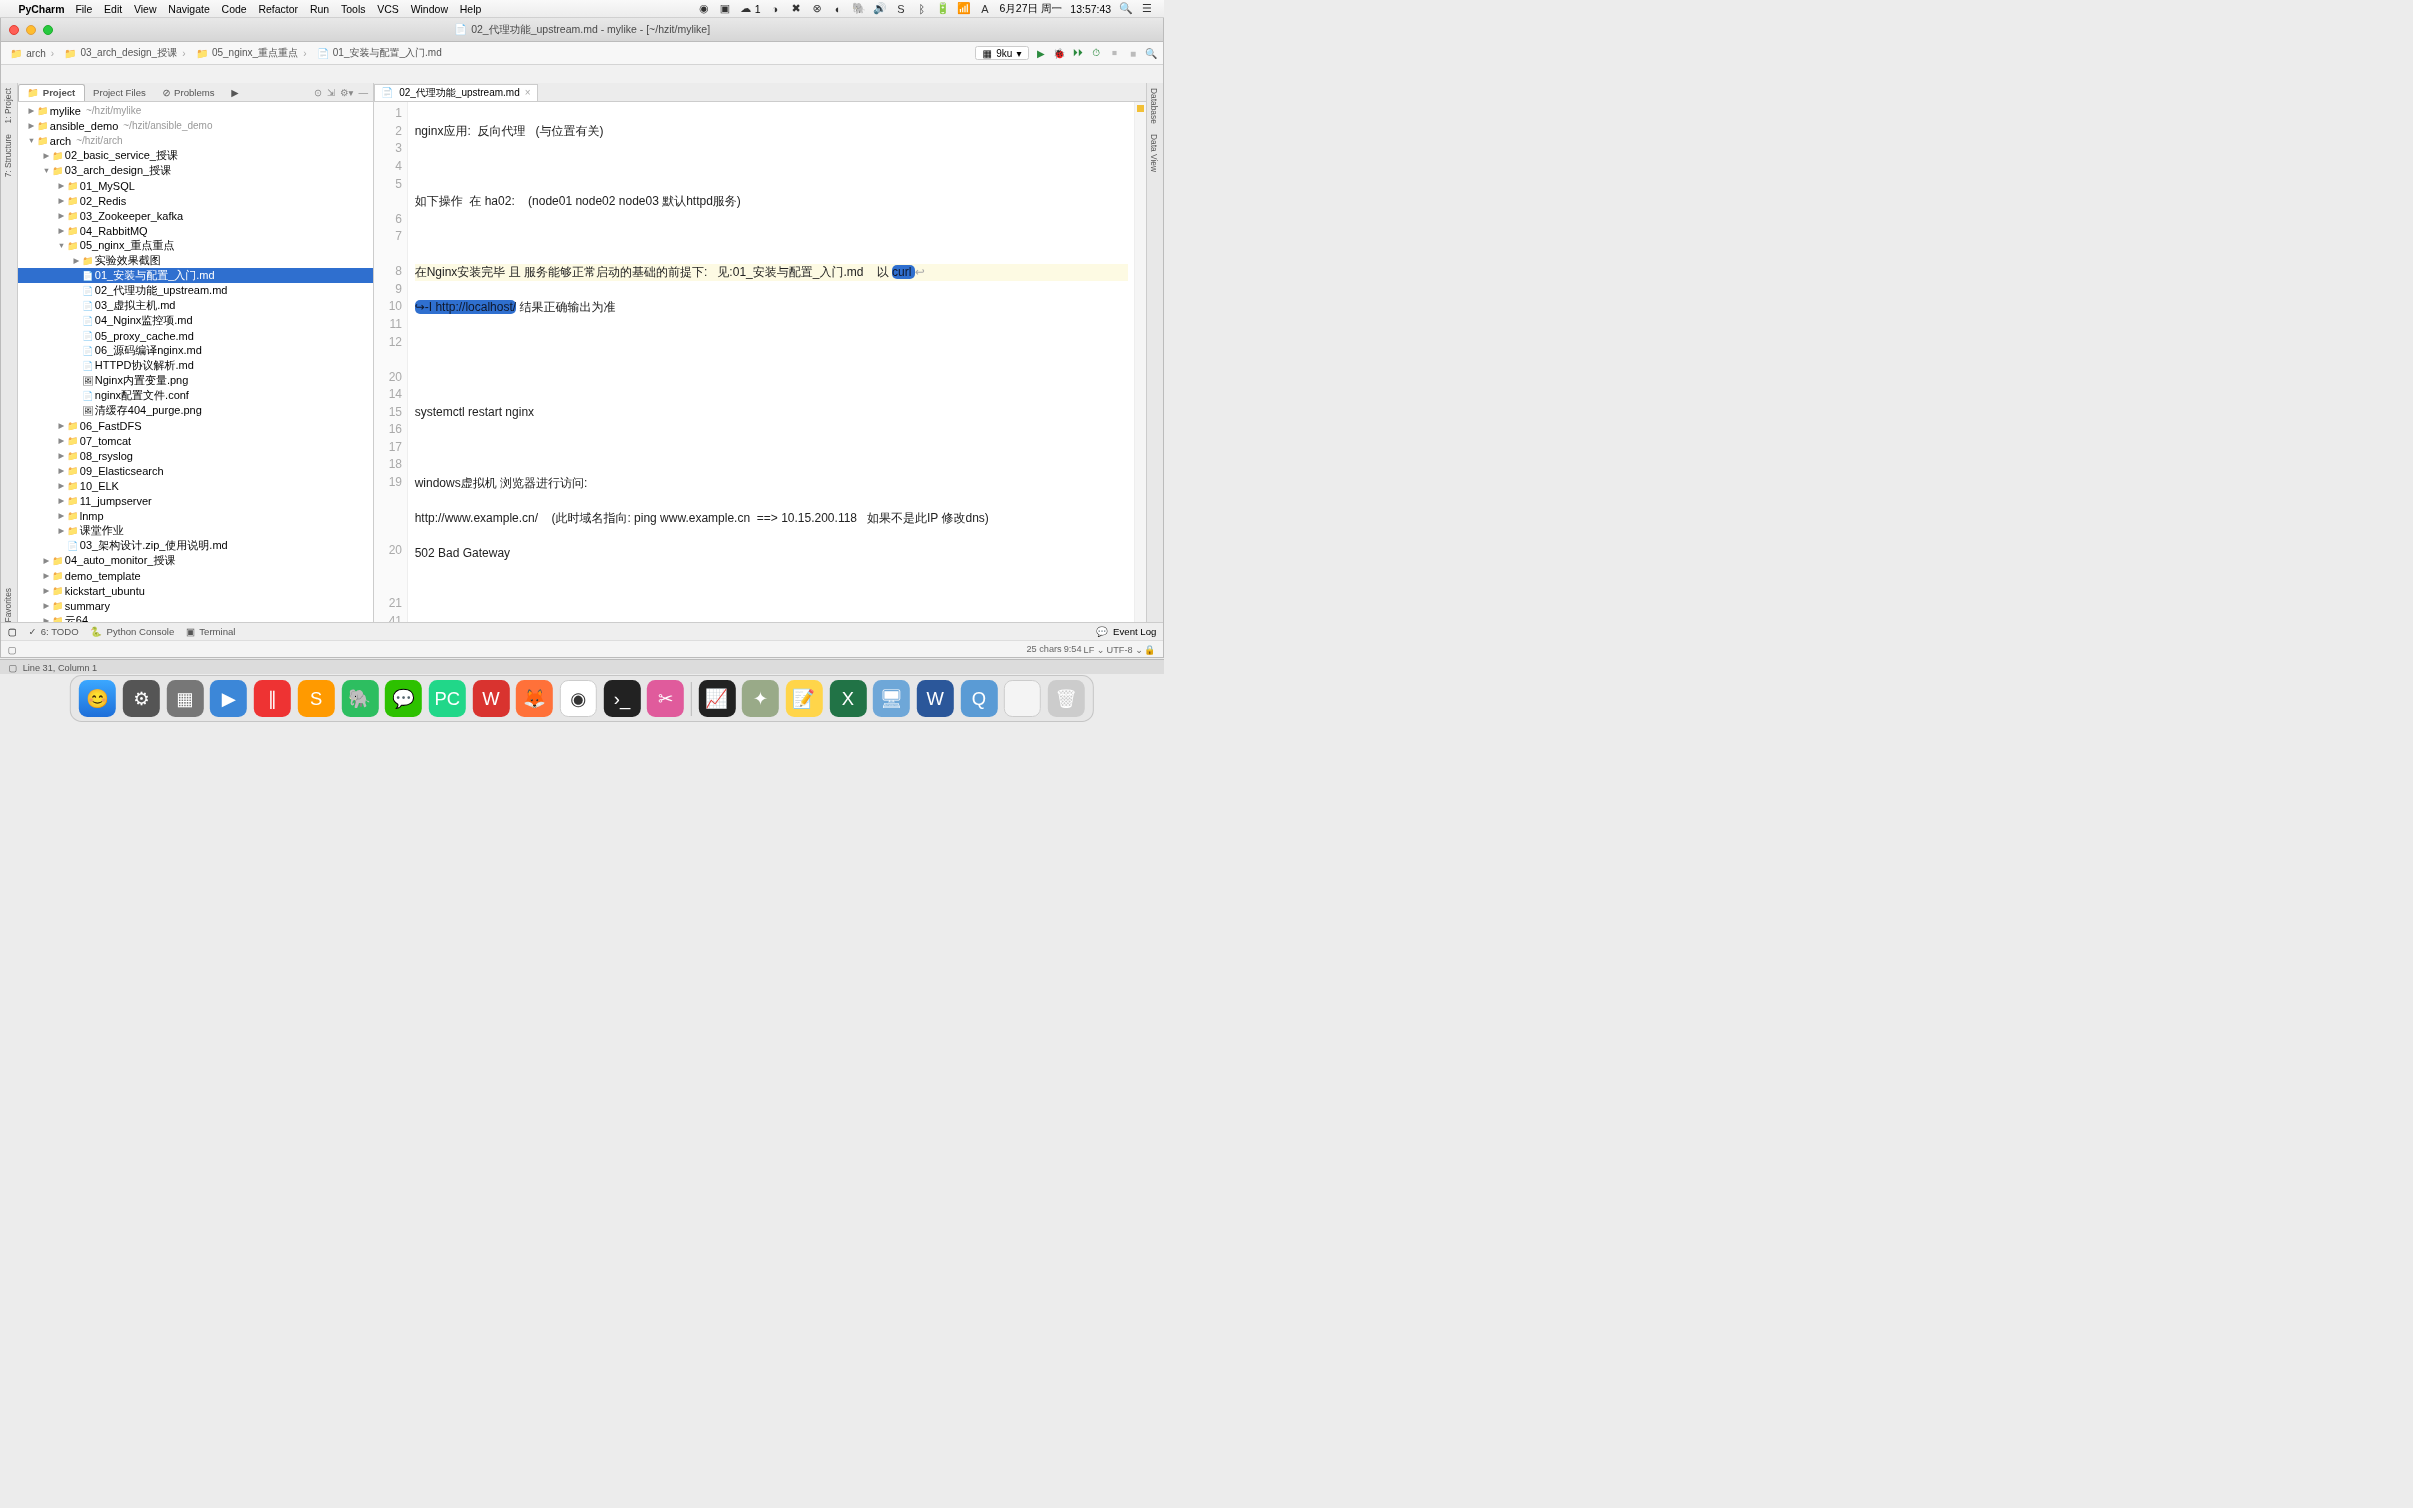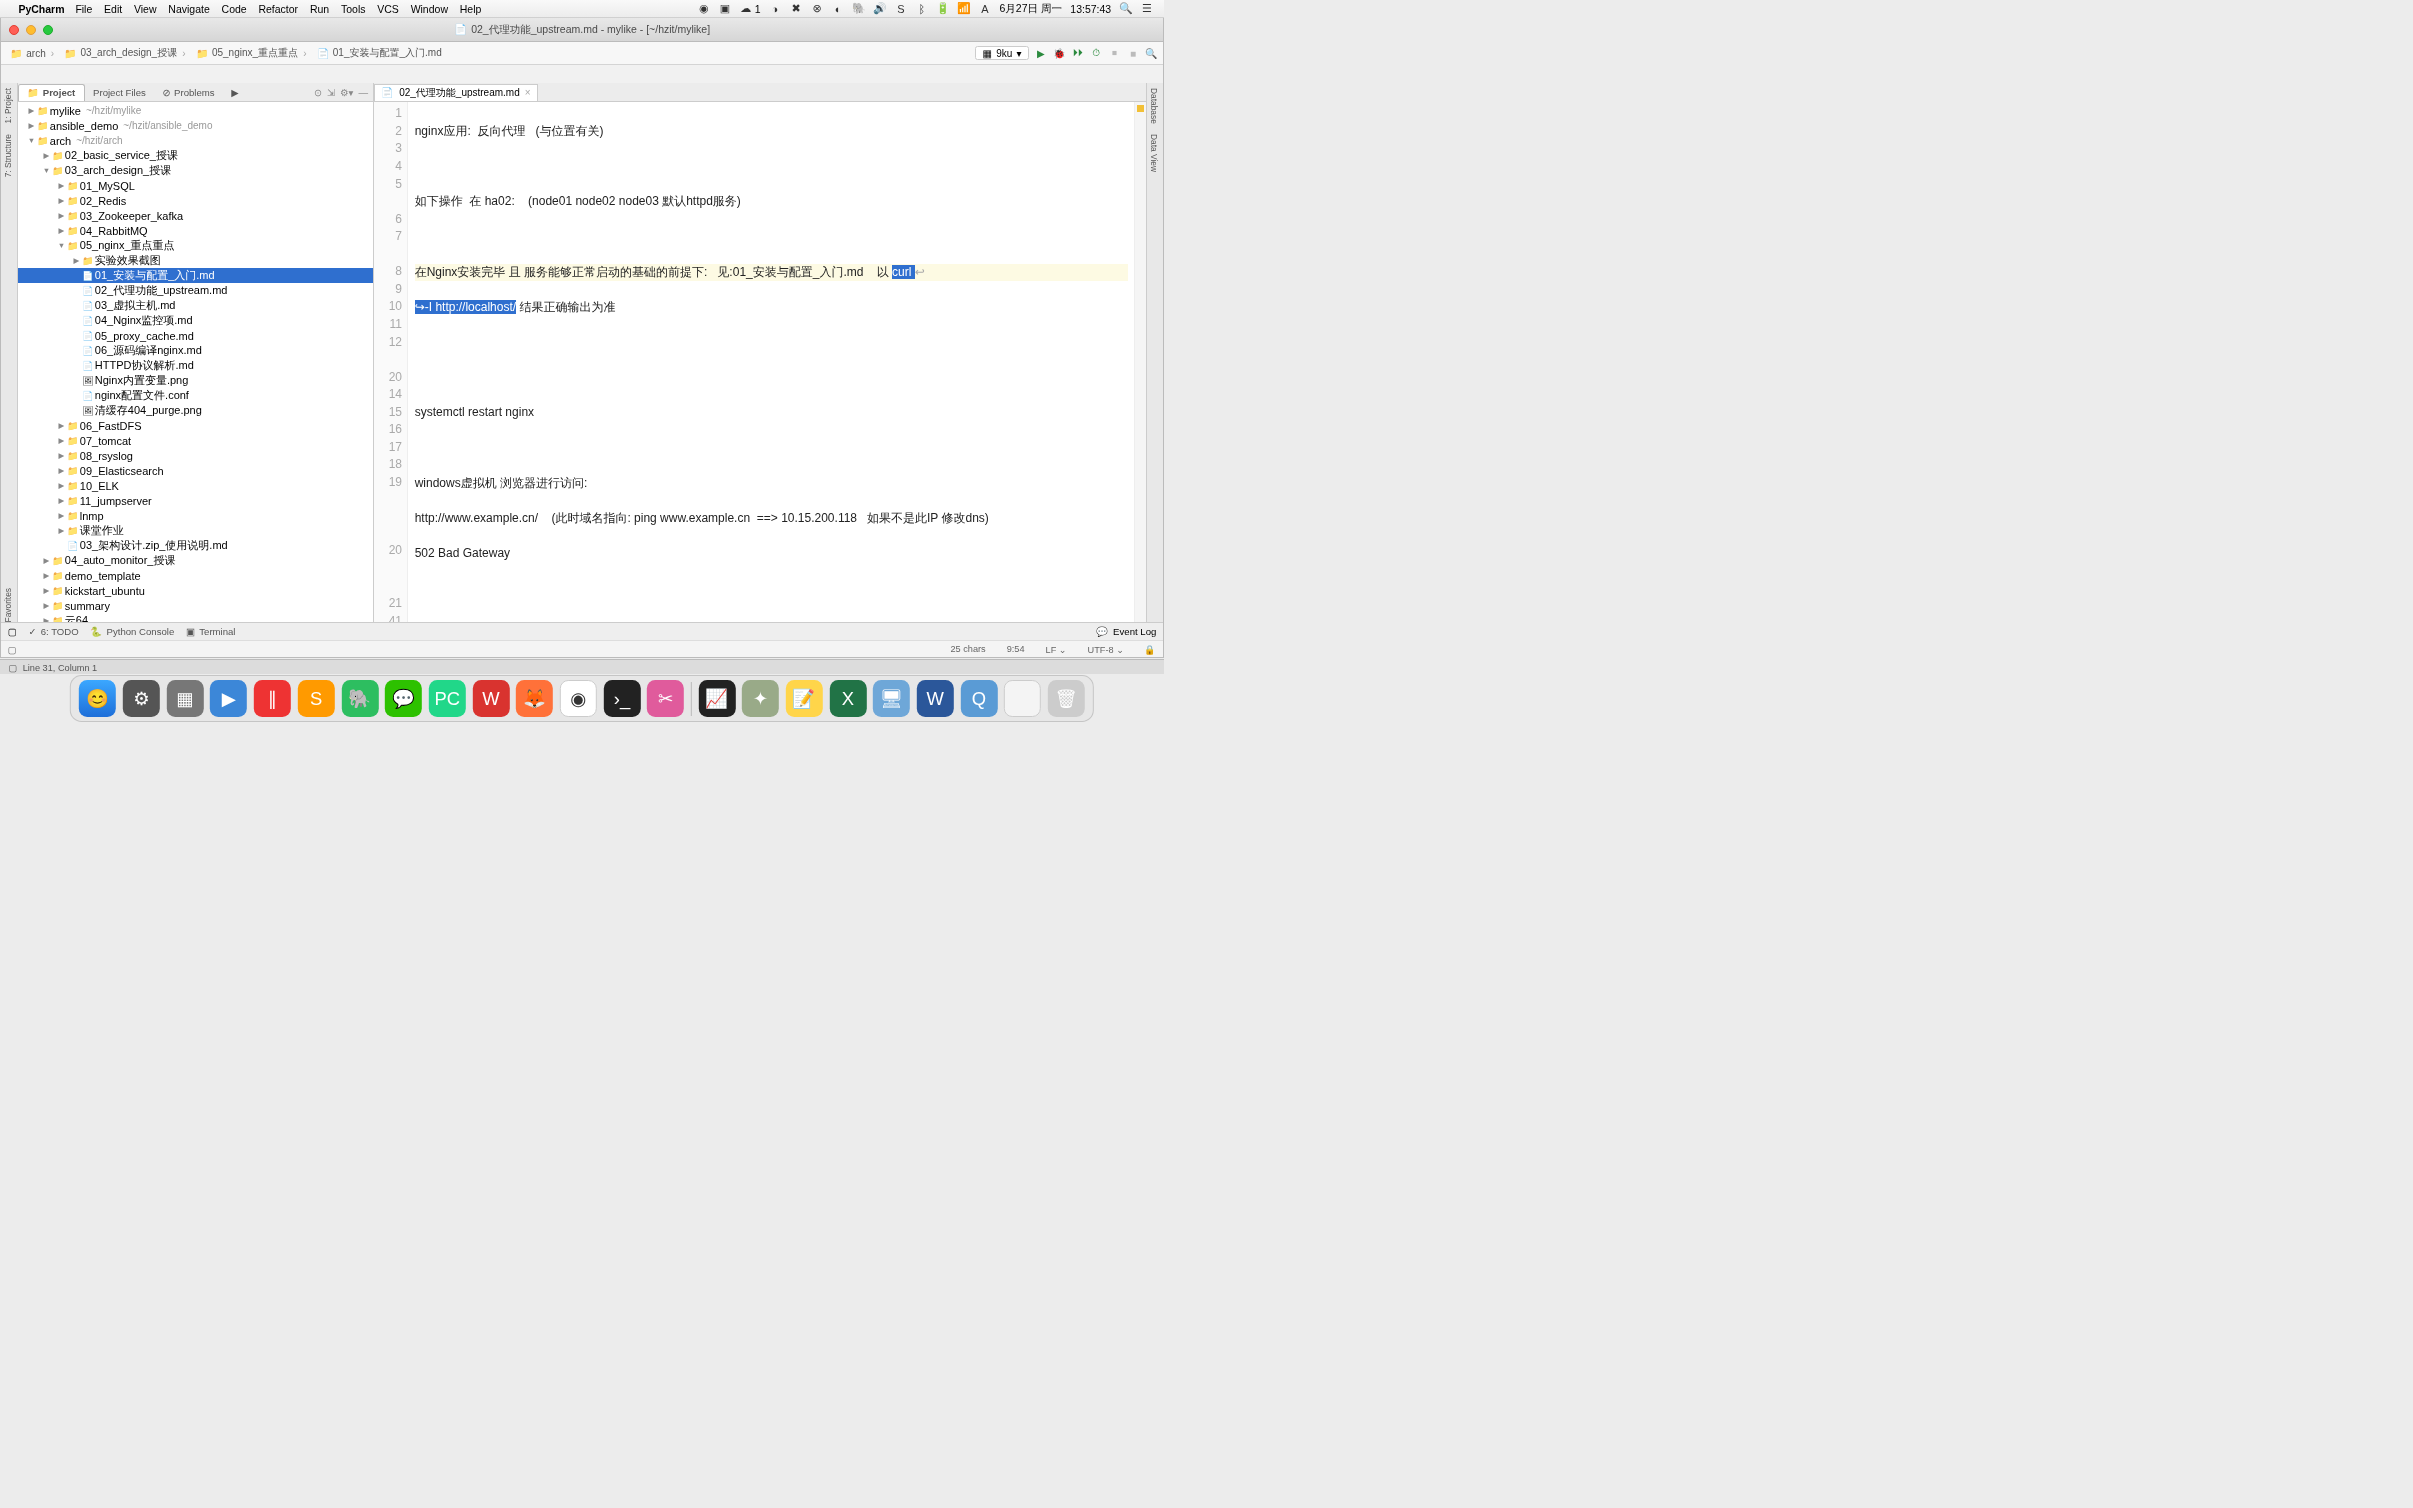--- a/index.html
+++ b/index.html
@@ -58,31 +58,31 @@
 .editor-tabs{height:18.4px; background:#ececec; border-bottom:0.8px solid #ccc; display:flex;}
 .etab{background:#fff; border:0.8px solid #ccc; border-bottom:none; padding:1.7px 6.7px; font-size:10px; display:flex; align-items:center; gap:5px; margin-top:0.8px;}
 .etab .close{color:#aaa;}
 .editor-body{flex:1; display:flex; overflow:hidden; font-family: Menlo, Monaco, monospace; font-size:12px;}
 .gutter{width:34px; background:#fafafa; border-right:0.8px solid #eee; text-align:right; color:#aaa; padding:3.4px 5px 0 0; line-height:17.6px;}
 .gutter div{height:17.6px;}
 .gutter .dbl{height:35px;}
 .gutter .tpl{height:53px;margin-top:33px;}
 .code{flex:1; padding:3.4px 6.7px; line-height:17.6px; white-space:pre-wrap; position:relative; color:#222;}
 .code .hlrow{background:#fdfae3;}
-.code .selspan{background:#2f6fcf; color:#ffffff; border-radius:0;}
+.code .selspan{background:#2f6fcf; color:#0f172a; border-radius:5px;}
 .editor-right-strip{width:11.7px; background:#f5f5f5; border-left:0.8px solid #eee; position:relative;}
 .editor-right-strip .warn{position:absolute; top:3.4px; left:1.7px; right:1.7px; height:6.7px; background:#f2c037;}
 .hide-icon{position:absolute; top:1.7px; right:1.7px; font-size:8.4px; color:#888;}
 
 
 .bottom-tools{position:absolute; left:0; right:0; bottom:17px; height:18.4px; background:#eee; border-top:0.8px solid #ccc; display:flex; align-items:center; font-size:9.6px; padding:0 6.7px; gap:11.7px;}
 .bottom-tools .btab{display:flex; gap:4.2px; align-items:center; color:#555;}
 .bottom-tools .right{margin-left:auto; display:flex; align-items:center; gap:5px;}
 .statusbar{position:absolute; left:0; right:0; bottom:0; height:17px; background:#f4f4f4; border-top:0.8px solid #ddd; display:flex; align-items:center; font-size:9.2px; padding:0 6.7px; color:#666;}
-.statusbar .right{margin-left:auto; display:flex; gap:21px;}
+.statusbar .right{margin-left:auto; display:flex; gap:2px;}
 
 
 .status-line2{position:absolute; left:0; right:0; top:659px; height:15px; background:#dcdcdc; font-size:9.2px; padding:1.7px 8.4px; color:#555; border-top:0.8px solid #bbb;}
 
 
 .dock{position:absolute; left:50%; transform:translateX(-50%); bottom:5px; height:47px; background:rgba(230,230,230,0.85); border:0.8px solid rgba(0,0,0,0.15); border-radius:11.7px; display:flex; align-items:center; padding:3.4px 8.4px; gap:6.7px;}
 .dock .dicon{width:37px; height:37px; border-radius:8.4px; display:flex; align-items:center; justify-content:center; font-size:18.4px; color:#fff;}
 .dock .dicon.finder{background:linear-gradient(#3ba7ff,#1e6fd9);}
 .dock .dicon.settings{background:#555;}
 .dock .dicon.launch{background:#777;}

